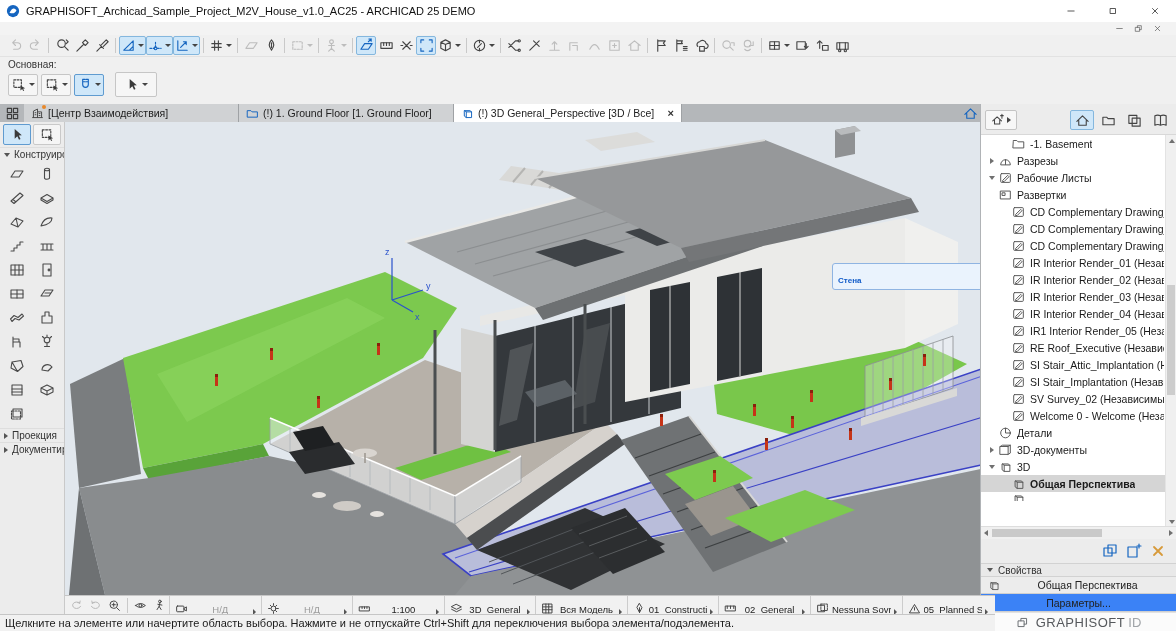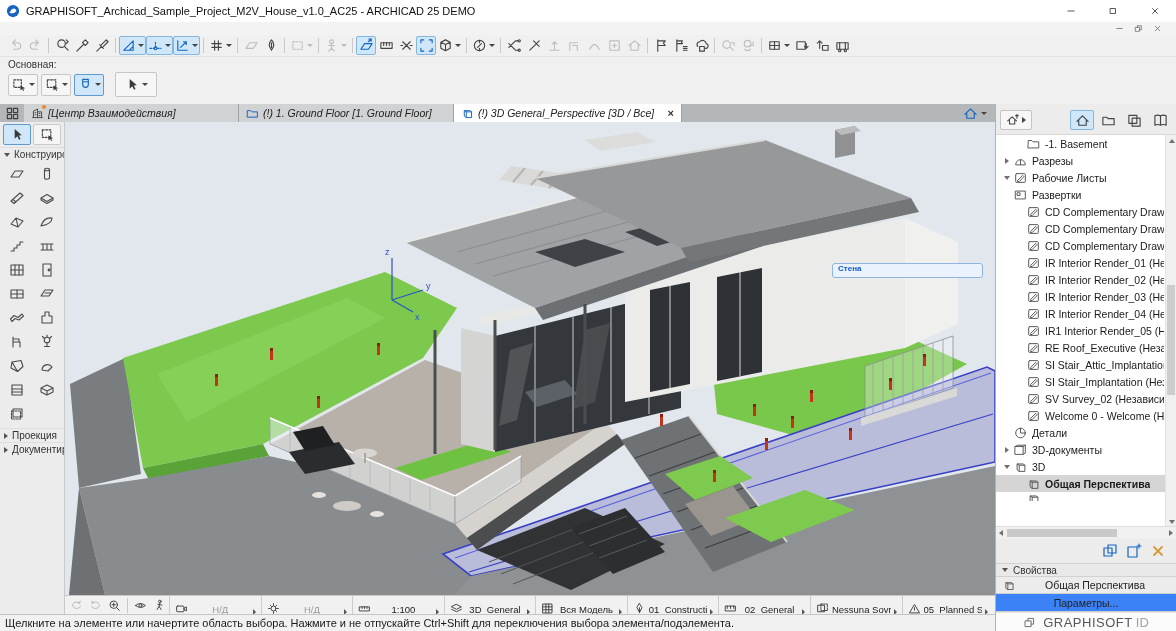--- a/index.html
+++ b/index.html
@@ -52,21 +52,21 @@
   .tabbar{ position:absolute; top:104px; left:0; width:995px; height:18px; background:#b4b7ba; display:flex; align-items:stretch; }
   .tabbar-btn{ width:24px; display:flex; align-items:center; justify-content:center; }
   .tabbar-btn [data-icon] svg{ stroke:#3c3c3c; }
   .tabs{ display:flex; }
   .tab{ display:flex; align-items:center; gap:4px; padding:0 7px; background:#d0d2d4; border-right:1px solid #9fa2a5; font-size:10.5px; width:215px; }
   .tab.active{ background:#fff; width:228px; }
   .tab .ticon{ width:13px; height:13px; position:relative; }
   .tab .ticon svg{ stroke:#1565c0; }
   .tab.dot .ticon svg{ stroke:#4a4a4a; }
   .tab.dot .ticon::after{ content:""; position:absolute; right:-2px; top:-2px; width:4px; height:4px; border-radius:50%; background:#e8882a; }
-  .tab-label{ white-space:nowrap; overflow:hidden; color:#222;font-style:italic; }
+  .tab-label{ white-space:nowrap; overflow:hidden; color:#222; }
   .tab-close{ display:none; margin-left:auto; font-weight:bold; font-size:11px; color:#333; }
   .tab.active .tab-close{ display:block; }
   .tab-overflow{ margin-left:auto; display:flex; align-items:center; gap:3px; padding:0 8px; }
   .tab-overflow [data-icon] svg{ stroke:#1565c0; }
 
   
   .toolbox{ position:absolute; top:122px; left:0; width:65px; height:492px; background:#ececec; border-right:1px solid #c9c9c9; }
   .tb-top{ display:flex; gap:2px; padding:2px 3px; }
   .tt-btn{ width:28px; height:21px; border:1px solid #c9c9c9; border-radius:2px; background:#f5f5f5; display:flex; align-items:center; justify-content:center; }
   .tt-btn.active{ background:#cfe7f9; border-color:#5f9bd0; }
@@ -74,26 +74,26 @@
   .tri-d{ border-top:4px solid #555; border-left:3.5px solid transparent; border-right:3.5px solid transparent; flex:none; }
   .tri-r{ border-left:4px solid #555; border-top:3.5px solid transparent; border-bottom:3.5px solid transparent; flex:none; }
   .toolgrid{ display:grid; grid-template-columns:repeat(2,30px); justify-content:center; row-gap:8px; padding:5px 0 6px 0; }
   .tool{ width:30px; height:16px; display:flex; align-items:center; justify-content:center; }
   .tool .ticon{ width:16px; height:16px; }
   .tool svg{ stroke:#4a4a4a; stroke-width:1.1; }
 
   
   .viewport{ position:absolute; top:122px; left:65px; width:930px; height:473px; background:#e1e7ed; overflow:hidden; }
   .scene{ position:absolute; inset:0; }
-  .tooltip{ position:absolute; left:767px; top:141px; width:151px; background:#eaf3fd; border:1px solid #8fb4e2; border-radius:3px; padding:0 5px 3px 5px; font-size:8px; line-height:10.3px; color:#1b64d2; }
+  .tooltip{ position:absolute; left:767px; top:141px; width:151px; background:#eaf3fd; border:1px solid #8fb4e2; border-radius:3px; padding:12px 5px 3px 5px; font-size:8px; line-height:10.3px; color:#1b64d2; }
   .tt-title{ font-weight:bold; color:#0f5ac8; }
   .tt-line{ white-space:nowrap; overflow:hidden; }
 
   
-  .sidebar{ position:absolute; right:0; top:104px; width:181px; height:527px; background:#ececec; border-left:1px solid #b0b3b6; display:flex; flex-direction:column; }
+  .sidebar{ position:absolute; right:0; top:104px; width:196px; height:527px; background:#ececec; border-left:1px solid #b0b3b6; display:flex; flex-direction:column; }
   .nav-header{ height:30px; display:flex; align-items:center; padding:4px 4px 2px 4px; }
   .chooser{ width:32px; height:20px; border:1px solid #c4c4c4; background:#f7f7f7; display:flex; align-items:center; justify-content:center; gap:2px; border-radius:2px; }
   .chooser .tri-r{ border-left-color:#444; }
   .modes{ margin-left:auto; display:flex; gap:2px; }
   .mode{ width:24px; height:20px; display:flex; align-items:center; justify-content:center; border:1px solid transparent; border-radius:2px; }
   .mode.active{ background:#cfe7f9; border-color:#84b7de; }
   .mode [data-icon]{ width:15px; height:15px; }
   .tree{ background:#fff; height:392px; overflow:hidden; position:relative; font-size:10.5px; border-top:1px solid #d8d8d8; }
   .trow{ height:17px; display:flex; align-items:center; white-space:nowrap; overflow:hidden; padding-right:12px; }
   .trow.ind1{ padding-left:4px; }

